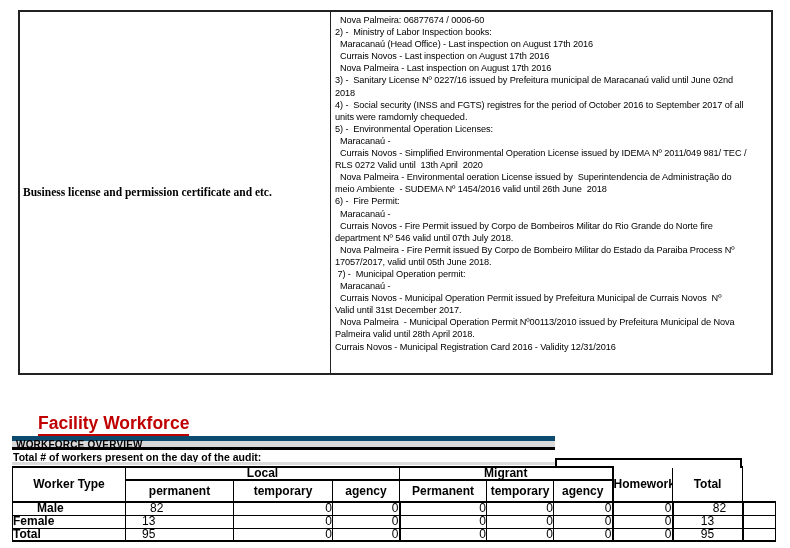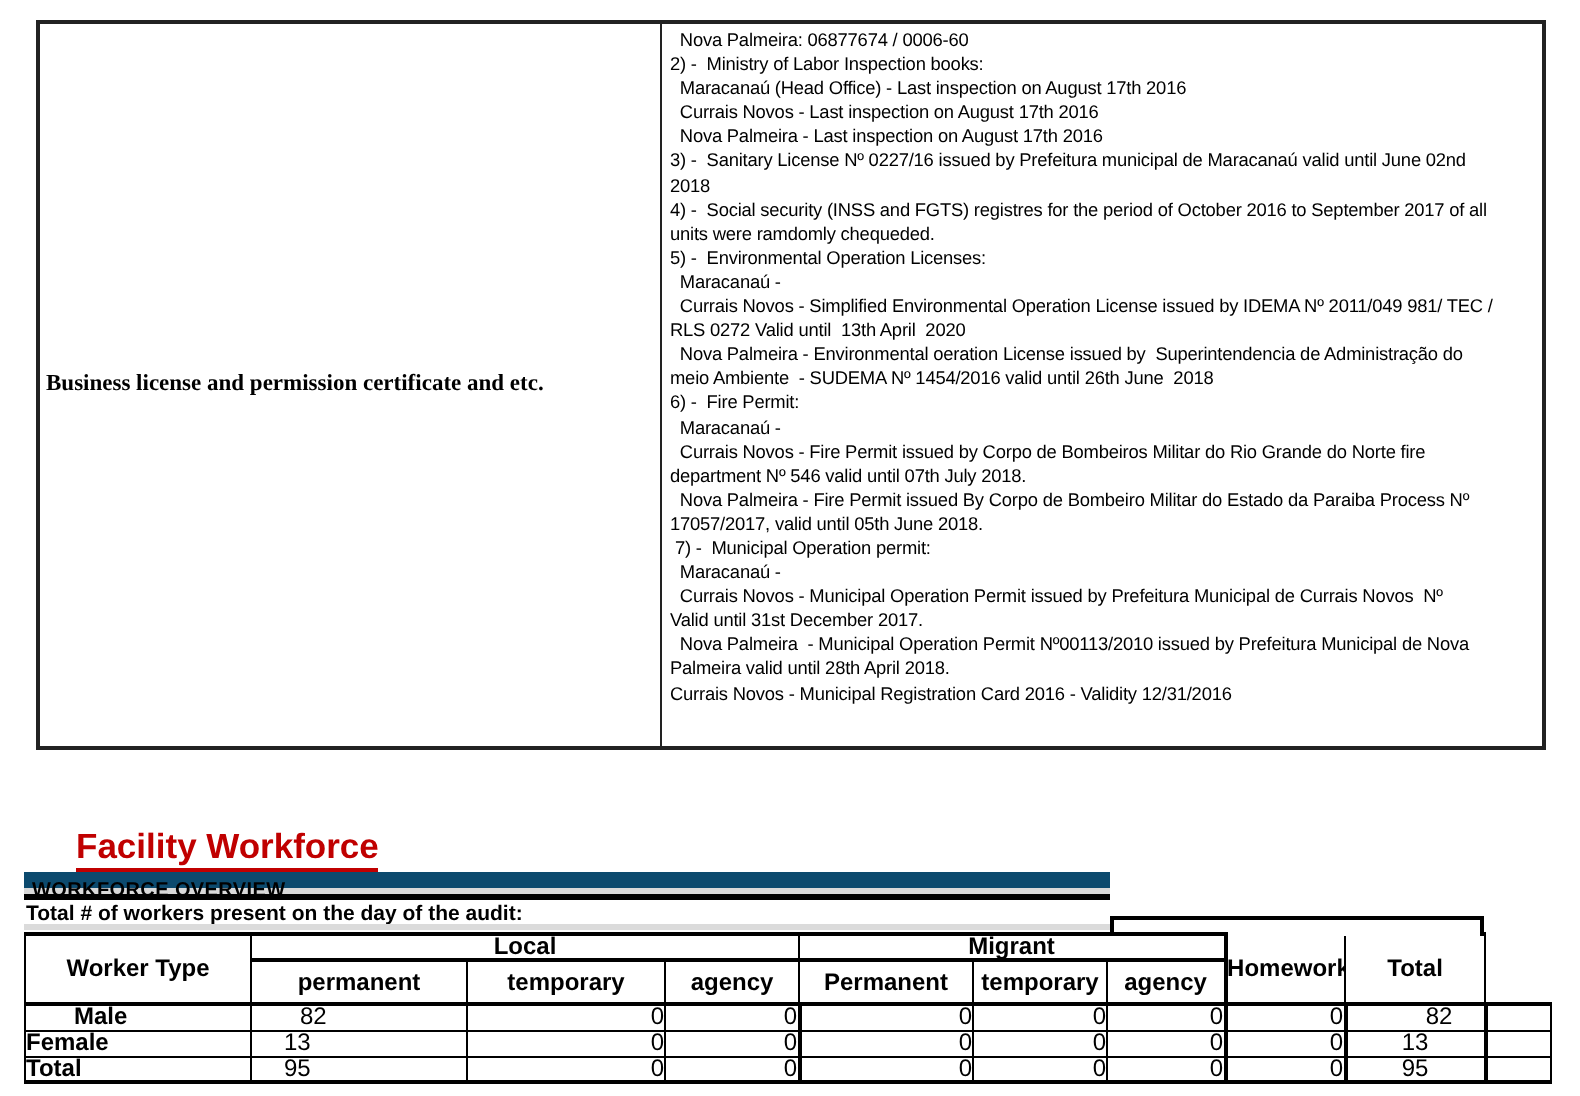--- a/index.html
+++ b/index.html
@@ -16,21 +16,21 @@
                     font-size:11.5px; color:#000; line-height:13px; }
   .lic-right { flex:1; padding:2px 4px; overflow:hidden; }
   .lic-line { white-space:pre; font-size:9.2px; letter-spacing:-0.1px;
               line-height:12.1px; color:#000; overflow:hidden; }
 
   
   .fw-title { position:absolute; left:14px; top:414px; font-size:17.5px; font-weight:bold;
               color:#C00000; border-bottom:2px solid #C00000; padding-bottom:1px; line-height:19px;margin-left:24px; }
   .fw-bar { position:absolute; left:12px; top:436px; width:543px; height:13px;
             box-sizing:border-box; background:#D9D9D9;
-            border-top:8px solid #0c4a6e; border-bottom:2px solid #000;
+            border-top:5px solid #0c4a6e; border-bottom:2px solid #000;
             display:flex; align-items:center; padding:0 4px; }
   .fw-bar span { font-size:10px; font-weight:bold; color:#000; letter-spacing:0.2px; }
   .fw-rule { position:absolute; left:12px; top:449px; width:543px; height:1px; background:#000; }
   .fw-total { position:absolute; left:13px; top:451px; font-size:10.5px; font-weight:bold; color:#000; }
   .fw-grayline { position:absolute; left:12px; top:462px; width:543px; height:3px; background:#DBDBDB; }
 
   
   .wf-table { position:absolute; left:12px; top:466px; border-collapse:collapse;
               table-layout:fixed; width:763px; z-index:1; }
   .wf-table th, .wf-table td { border:1px solid #000; box-sizing:border-box;

